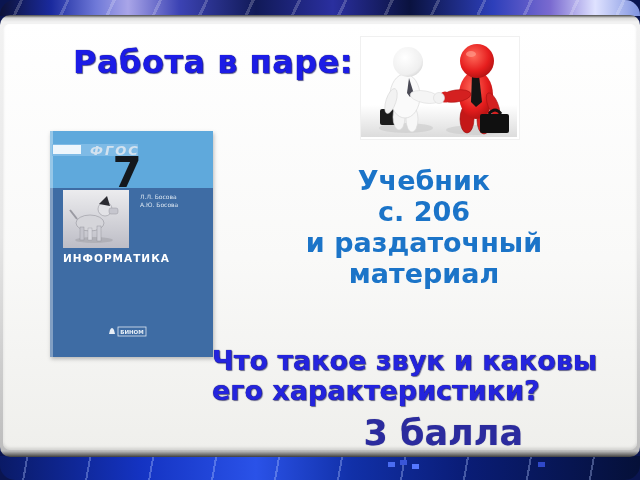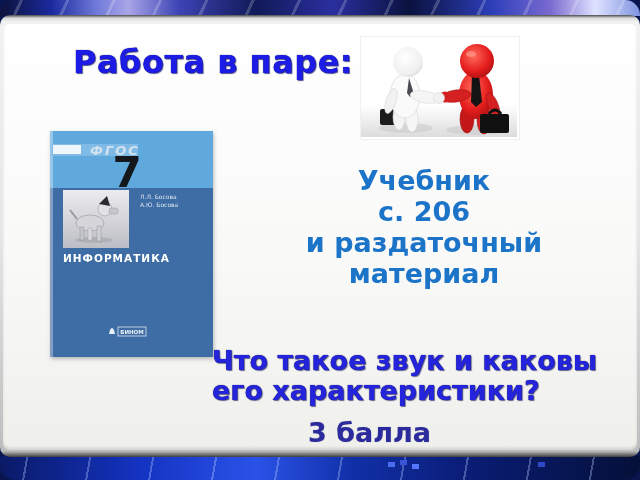--- a/index.html
+++ b/index.html
@@ -37,22 +37,22 @@
 
   .task-source{position:absolute;left:278px;top:141px;width:286px;
     font-size:27px;line-height:31px;font-weight:bold;color:#1b74c8;
     text-align:center;white-space:pre-line;}
 
   .question{position:absolute;left:209px;top:274px;width:426px;
     font-size:27px;line-height:30px;font-weight:bold;color:#2424dd;
     text-align:left;white-space:pre-line;
     text-shadow:1px 1px 1px rgba(0,0,70,.55), 0 0 1px #00003c;margin-top:48px;}
 
-  .score{position:absolute;left:305px;top:392px;width:240px;text-align:left;
-    font-size:27px;font-weight:bold;color:#2b2b9e;line-height:34px;
+  .score{position:absolute;left:280px;top:392px;width:240px;text-align:right;
+    font-size:35px;font-weight:bold;color:#2b2b9e;line-height:34px;
     text-shadow:0 0 1px rgba(0,0,60,.4);}
 </style>
 </head>
 <body>
 
 <div class="stage">
 
   <div class="banner-top"></div>
   <div class="banner-bottom"></div>
 

